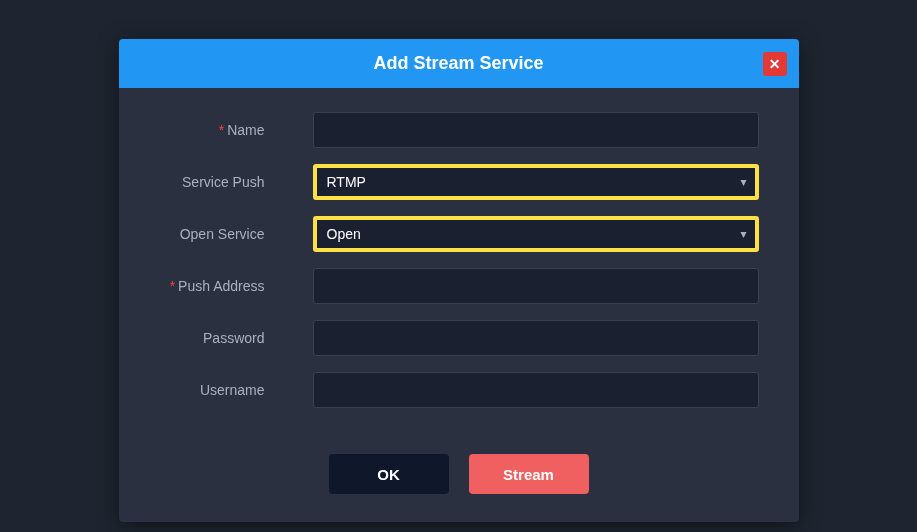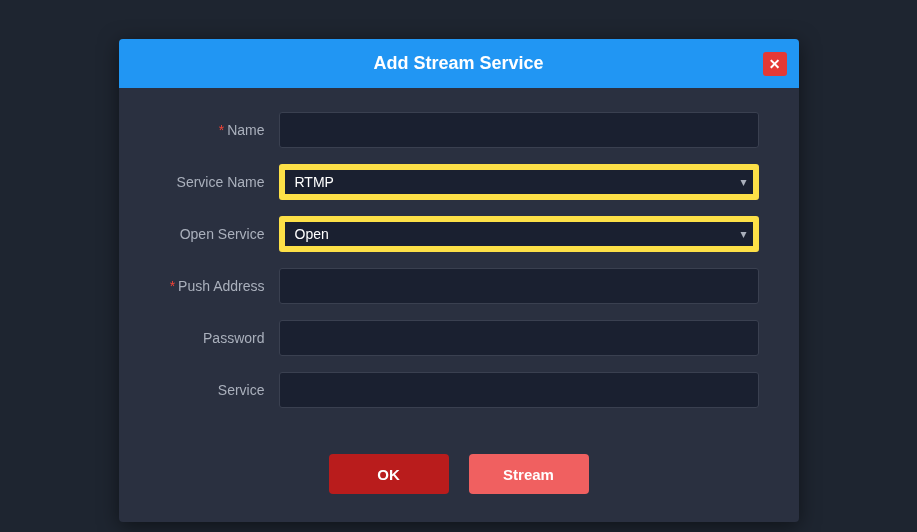--- a/index.html
+++ b/index.html
@@ -71,20 +71,21 @@
     }
 
     .dialog-body {
       padding: 24px 40px 20px 40px;
     }
 
     .form-row {
       display: flex;
       align-items: center;
       margin-bottom: 16px;
+      gap: 34px;
     }
 
     .form-label {
       width: 120px;
       text-align: right;
       color: #aab0bc;
       font-size: 14px;
       padding-right: 14px;
       flex-shrink: 0;
     }
@@ -107,21 +108,21 @@
     }
 
     .form-select-wrapper {
       flex: 1;
       position: relative;
     }
 
     .form-select {
       width: 100%;
       background-color: #1a2030;
-      border: 6px solid #fde047;
+      border: 4px solid #fde047;
       border-radius: 3px;
       height: 36px;
       padding: 0 36px 0 10px;
       color: #ffffff;
       font-size: 14px;
       outline: none;
       appearance: none;
       -webkit-appearance: none;
       cursor: pointer;
     }
@@ -148,21 +149,21 @@
       height: 40px;
       border: none;
       border-radius: 4px;
       font-size: 15px;
       font-weight: bold;
       cursor: pointer;
       color: #ffffff;
     }
 
     .btn-ok {
-      background-color: #b91c1c;
+      background-color: #0f172a;
     }
 
     .btn-cancel {
       background-color: #f06060;
     }
   </style>
 </head>
 <body>
 
 <div class="dialog-overlay">
@@ -178,21 +179,21 @@
     <div class="dialog-body">
 
       <div class="form-row">
         <div class="form-label">
           <span class="required-star">*</span><span>Name</span>
         </div>
         <input class="form-input" type="text" style="">
       </div>
 
       <div class="form-row">
-        <div class="form-label">Service Name</div>
+        <div class="form-label">Service Push</div>
         <div class="form-select-wrapper">
           <select class="form-select">
             <option value="RTMP" selected="">RTMP</option>
             <option value="RTMPS">RTMPS</option>
             <option value="HLS">HLS</option>
           </select>
           <span class="select-arrow">▾</span>
         </div>
       </div>
 
@@ -213,21 +214,21 @@
         </div>
         <input class="form-input" type="text" style="">
       </div>
 
       <div class="form-row">
         <div class="form-label">Password</div>
         <input class="form-input" type="text" style="">
       </div>
 
       <div class="form-row">
-        <div class="form-label">Service</div>
+        <div class="form-label">Username</div>
         <input class="form-input" type="password" style="">
       </div>
 
     </div>
 
     <div class="dialog-footer">
       <button class="btn btn-ok">OK</button>
       <button class="btn btn-cancel">Stream</button>
     </div>
   </div>

